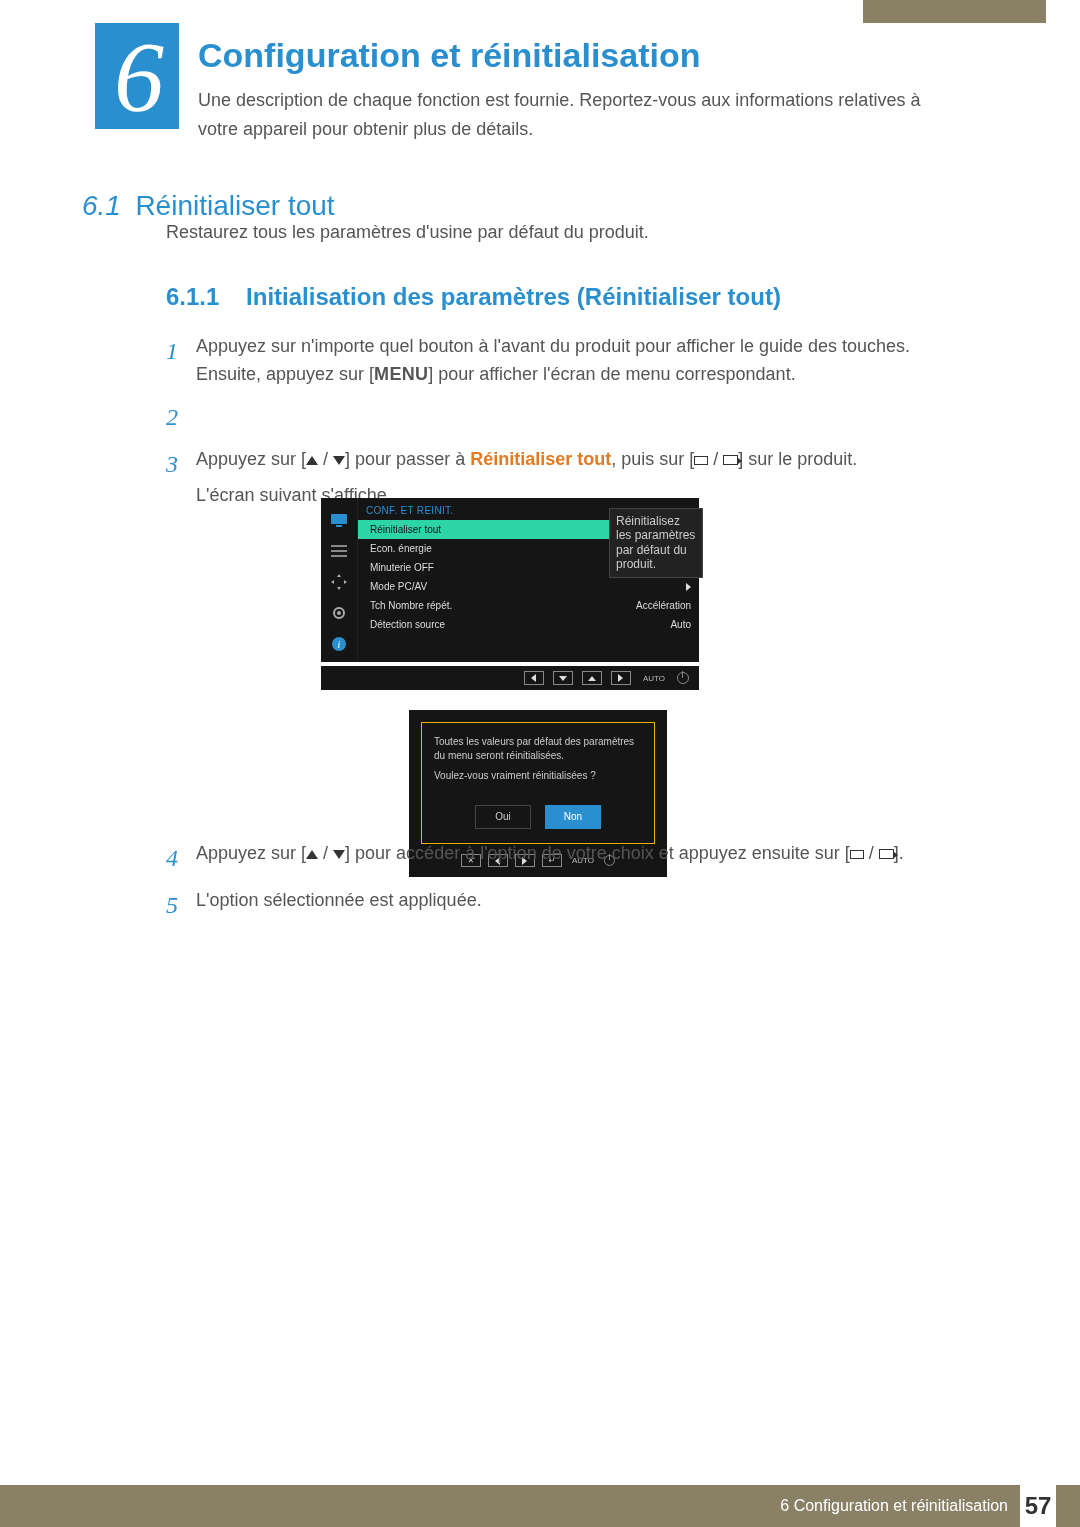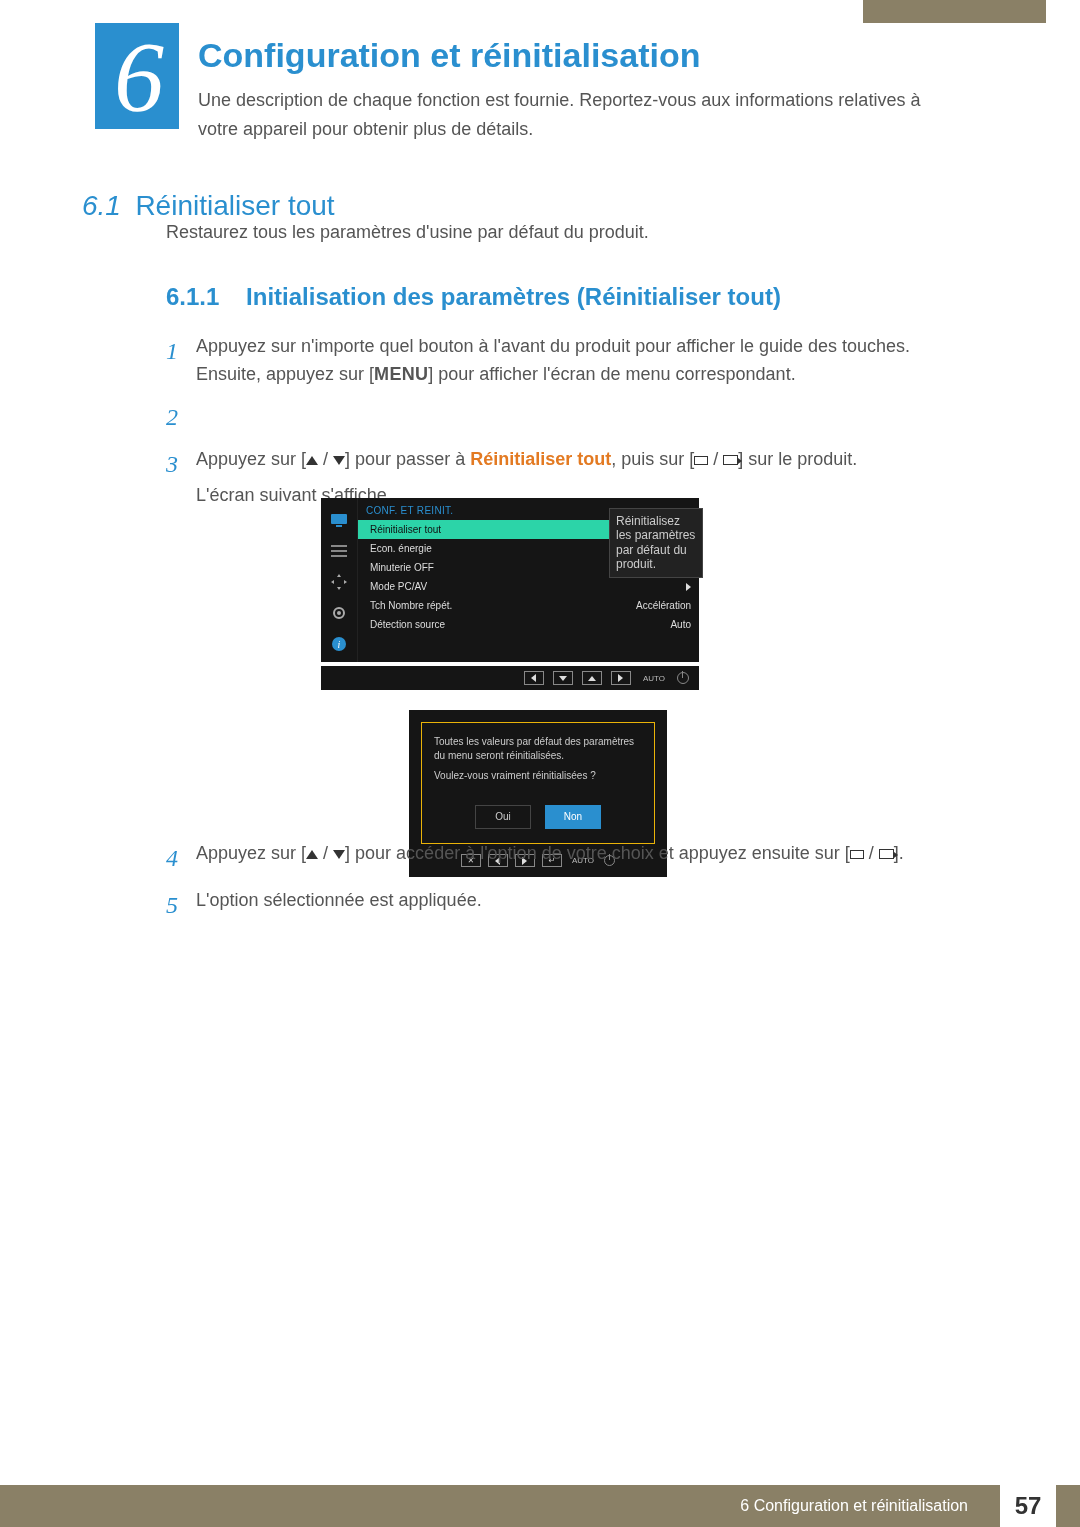--- a/index.html
+++ b/index.html
@@ -167,26 +167,25 @@
   .osd-confirm-nav .pwr{width:11px;height:11px;border:1.2px solid #888;border-radius:50%;position:relative;margin-top:1px;}
   .osd-confirm-nav .pwr::after{content:"";position:absolute;top:-2px;left:4px;width:1px;height:6px;background:#888;}
 
   .steps-lower { position:absolute; top:840px; left:166px; width:796px; }
 
   .footer-band {
     position:absolute; left:0; right:0; bottom:0;
     height:42px; background:#8a8066;
     display:flex;align-items:center;justify-content:flex-end;
     padding-right:24px;
-    gap:20px;
   }
   .footer-text { color:#fff; font-size:16px; margin-right:12px; }
   .footer-pagebox {
     background:#fff; color:#333;
-    width:56px;height:42px;display:flex;align-items:center;justify-content:center;
+    width:36px;height:42px;display:flex;align-items:center;justify-content:center;
     font-size:24px;font-weight:700;
   }
   .tri-white-right{display:inline-block;width:0;height:0;border-top:4px solid transparent;border-bottom:4px solid transparent;border-left:5px solid #ddd;}
   .tri-white-left{display:inline-block;width:0;height:0;border-top:4px solid transparent;border-bottom:4px solid transparent;border-right:5px solid #ddd;}
   .tri-white-up{display:inline-block;width:0;height:0;border-left:4px solid transparent;border-right:4px solid transparent;border-bottom:5px solid #ddd;}
   .tri-white-down{display:inline-block;width:0;height:0;border-left:4px solid transparent;border-right:4px solid transparent;border-top:5px solid #ddd;}
 </style>
 </head>
 <body>
 

